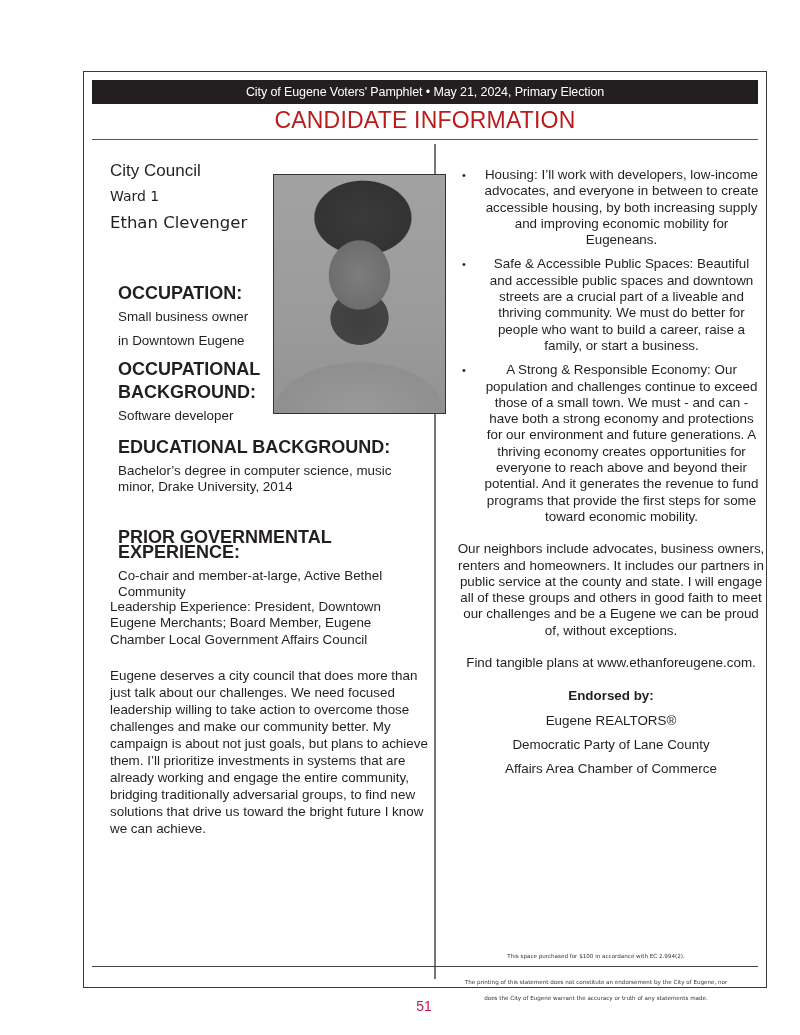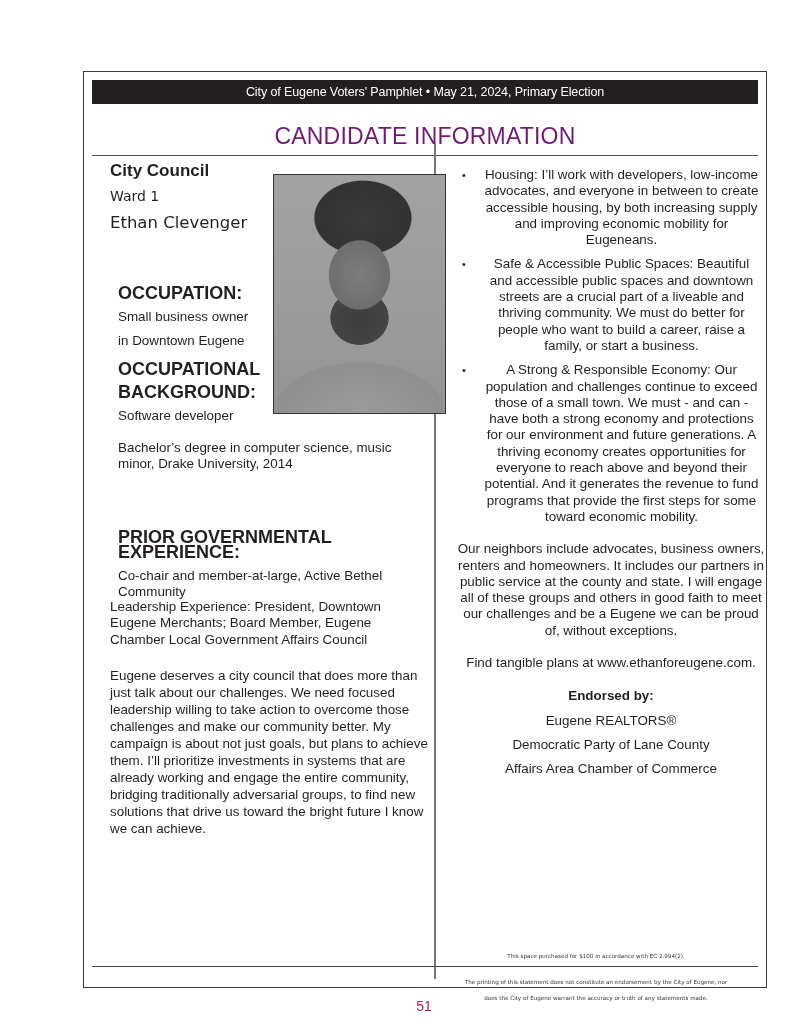--- a/index.html
+++ b/index.html
@@ -11,36 +11,36 @@
     border: 1.5px solid #3a3a3a;
   }
   .top-banner {
     position: absolute; left: 0; top: 0; right: 0; height: 24px;
     background: #231f20; color: #ffffff;
     font-size: 12.5px; text-align: center; line-height: 24px;
     font-family: "Liberation Sans", sans-serif;
     transform-origin: center; letter-spacing: -0.1px;
   }
   .main-title {
-    position: absolute; left: 0; right: 0; top: 36px; height: 40px;
-    text-align: center; font-size: 23px; line-height: 40px; color: #701a75;
+    position: absolute; left: 0; right: 0; top: 20px; height: 40px;
+    text-align: center; font-size: 23px; line-height: 40px; color: #b91c1c;
     border-bottom: 1.5px solid #555;
     letter-spacing: 0.2px;
   }
   .col-divider {
     position: absolute; left: 342px; top: 64px; bottom: 0; width: 1.5px; background: #777;
   }
   .footer-line {
     position: absolute; left: 0; right: 0; top: 886px; height: 1.2px; background: #444;
   }
 
   .left-col { position: absolute; left: 10px; top: 74px; width: 320px; font-size: 13.4px; line-height: 16.3px; }
   .right-col { position: absolute; left: 354px; top: 79px; width: 330px; font-size: 13.4px; line-height: 16.3px; text-align: center; }
 
-  .office { font-weight: bold; font-size: 17px; line-height: 18px; }
+  .office { font-weight: normal; font-size: 17px; line-height: 18px; }
   .ward { font-family: "DejaVu Sans", sans-serif; font-size: 14px; line-height: 16px; }
   .candidate-name { font-family: "DejaVu Sans", sans-serif; font-size: 16.5px; line-height: 20px; margin-top: 9px; }
   .section-heading { font-weight: bold; font-size: 18px; line-height: 15px; }
   .block { position: absolute; left: 0; width: 320px; }
 
   .photo {
     position: absolute; left: 163px; top: 12px; width: 173px; height: 240px;
     border: 1.5px solid #333;
     background:
       radial-gradient(ellipse 32% 26% at 50% 42%, #7d7d7d 0%, #6e6e6e 55%, transparent 57%),
@@ -91,20 +91,21 @@
       <div>in Downtown Eugene</div>
     </div>
 
     <div class="block" style="top:192px;">
       <div class="section-heading">OCCUPATIONAL</div>
       <div class="section-heading">BACKGROUND:</div>
       <div>Software developer</div>
     </div>
 
     <div class="block" style="top:270px; width:322px;">
+      <div class="section-heading">EDUCATIONAL BACKGROUND:</div>
       <div>Bachelor’s degree in computer science, music minor, Drake University, 2014</div>
     </div>
 
     <div class="block" style="top:360px; width:322px;">
       <div class="section-heading">PRIOR GOVERNMENTAL EXPERIENCE:</div>
       <div>Co-chair and member-at-large, Active Bethel Community</div>
     </div>
 
     <div class="block" style="top:437px; width:318px;">Leadership Experience: President, Downtown Eugene Merchants; Board Member, Eugene Chamber Local Government Affairs Council</div>
 

